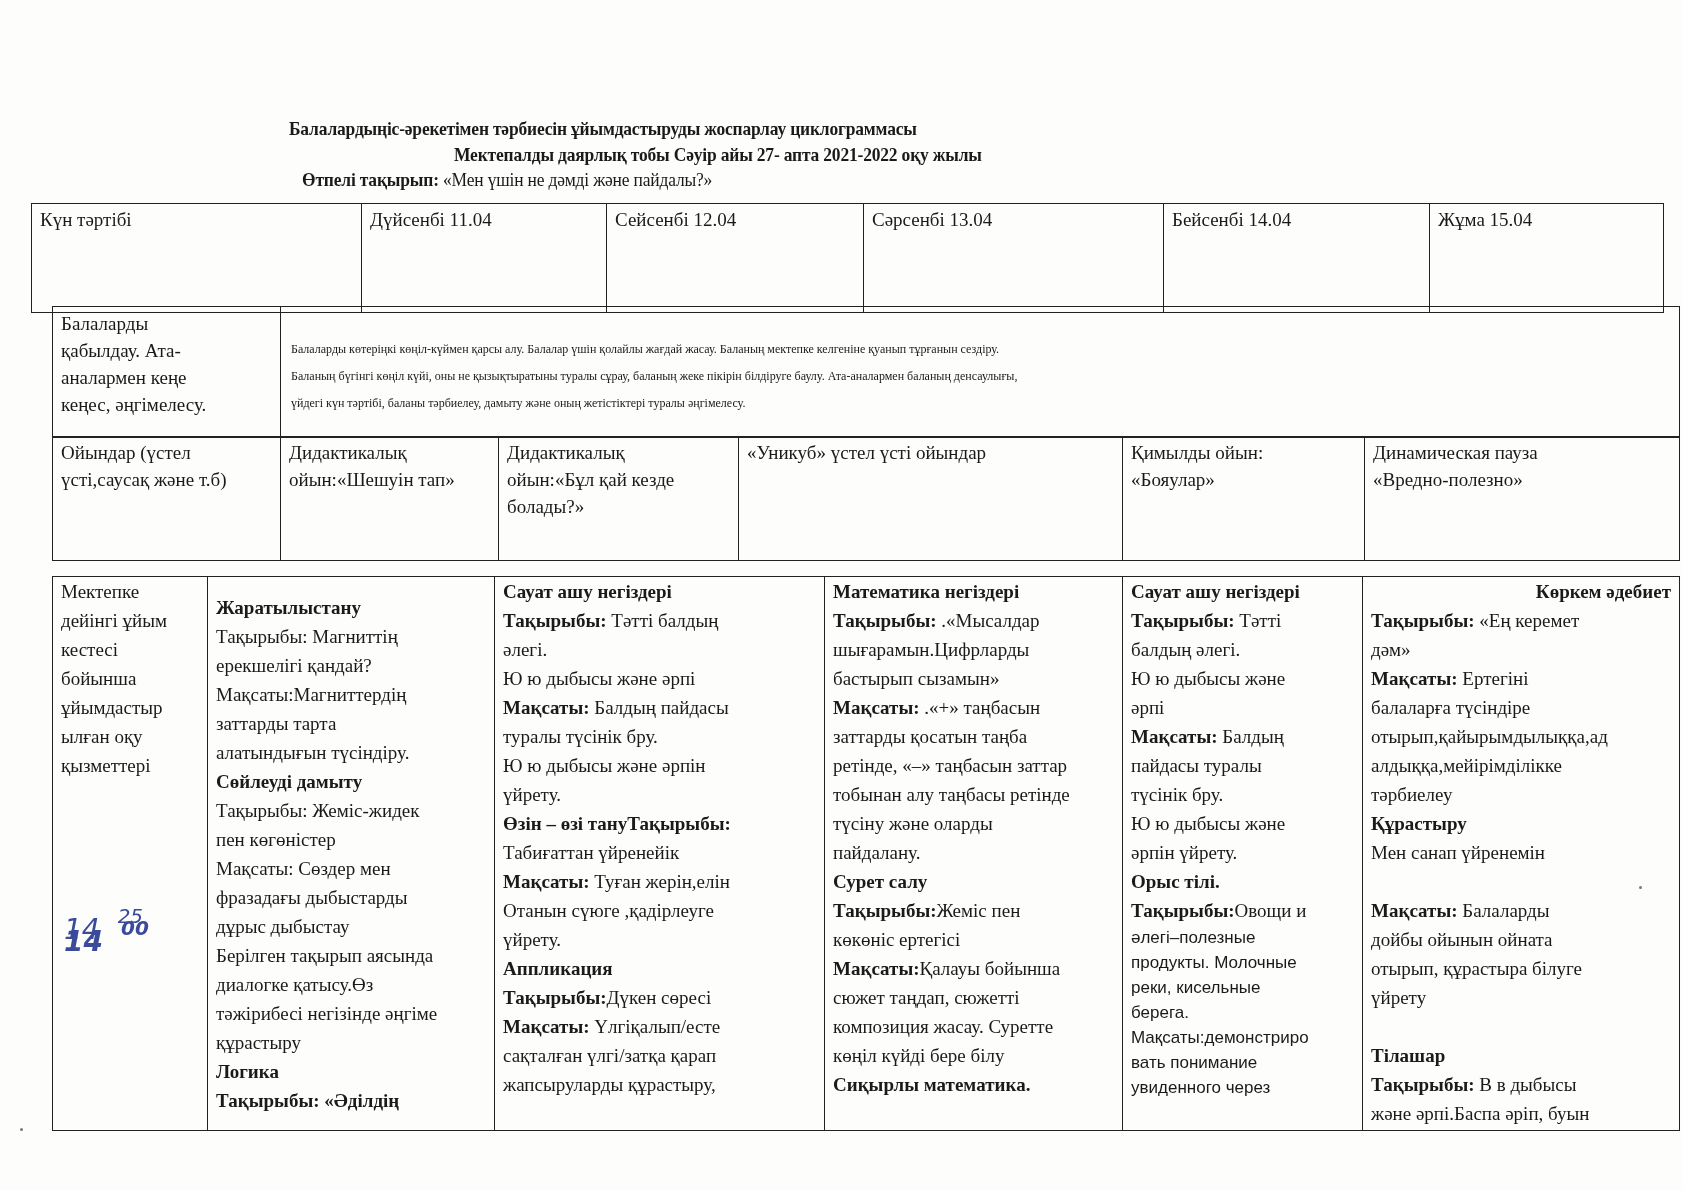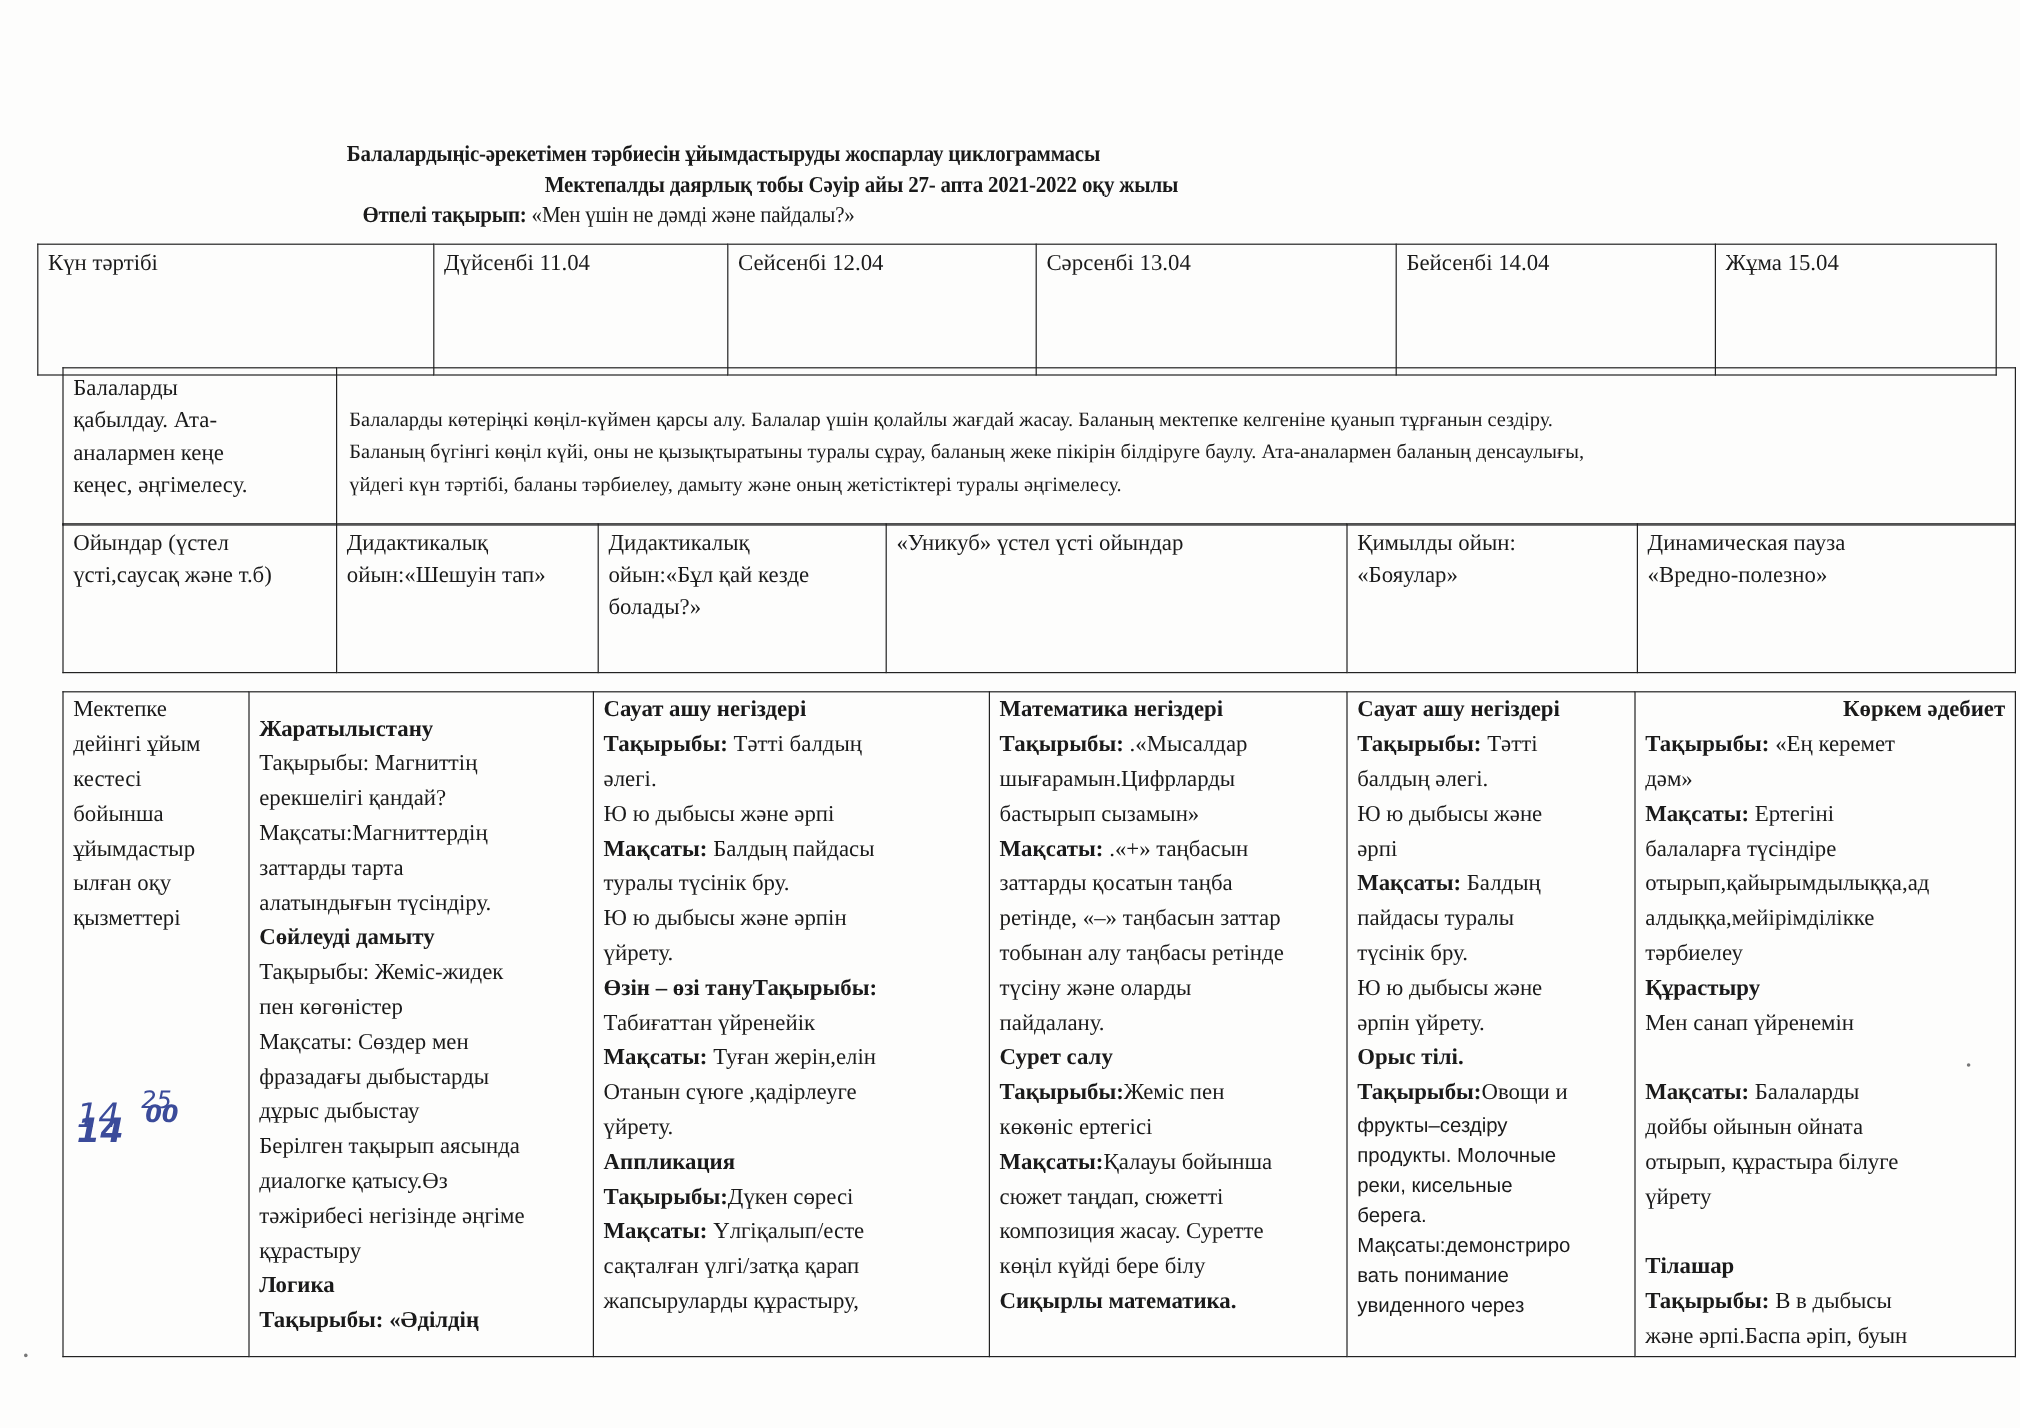--- a/index.html
+++ b/index.html
@@ -66,21 +66,21 @@
       <col style="width:1399px">
     </colgroup>
   <tbody>
       <tr style="height:131px;">
     <td style="padding-top:3px;">
       <span class="line">Балаларды</span>
       <span class="line">қабылдау. Ата-</span>
       <span class="line">аналармен  кеңе</span>
       <span class="line">кеңес, әңгімелесу.</span>
     </td>
-    <td style="padding-top:29px; padding-left:10px; font-size:17px;margin-left:44px;">
+    <td style="padding-top:29px; padding-left:10px; font-size:12px;margin-left:44px;">
       <span class="line">Балаларды көтеріңкі көңіл-күймен қарсы алу. Балалар үшін қолайлы жағдай жасау. Баланың мектепке келгеніне қуанып тұрғанын сездіру.</span>
       <span class="line">Баланың бүгінгі көңіл күйі, оны не қызықтыратыны туралы сұрау, баланың жеке пікірін білдіруге баулу. Ата-аналармен баланың денсаулығы,</span>
       <span class="line">үйдегі күн тәртібі, баланы тәрбиелеу, дамыту және оның жетістіктері туралы әңгімелесу.</span>
     </td>
   </tr>
 </tbody>
   </table>
 
 <table style="left:52px; top:436px; width:1627px;">
   <colgroup>
@@ -207,21 +207,21 @@
           <span class="line"><span>балдың әлегі.</span></span>
           <span class="line"><span>Ю ю дыбысы және</span></span>
           <span class="line"><span>әрпі</span></span>
           <span class="line"><span class="b">Мақсаты:</span><span> Балдың</span></span>
           <span class="line"><span>пайдасы туралы</span></span>
           <span class="line"><span>түсінік бру.</span></span>
           <span class="line"><span>Ю ю дыбысы және</span></span>
           <span class="line"><span>әрпін үйрету.</span></span>
           <span class="line"><span class="b">Орыс тілі.</span></span>
           <span class="line"><span class="b">Тақырыбы:</span><span>Овощи и</span></span>
-          <span class="line" style="font-family: &quot;Liberation Sans&quot;, sans-serif; font-size: 17px; line-height: 25px;"><span>фрукты–сездіру</span></span>
+          <span class="line" style="font-family: &quot;Liberation Sans&quot;, sans-serif; font-size: 17px; line-height: 25px;"><span>әлегі–полезные</span></span>
           <span class="line" style="font-family: &quot;Liberation Sans&quot;, sans-serif; font-size: 17px; line-height: 25px;"><span>продукты. Молочные</span></span>
           <span class="line" style="font-family: &quot;Liberation Sans&quot;, sans-serif; font-size: 17px; line-height: 25px;"><span>реки, кисельные</span></span>
           <span class="line" style="font-family: &quot;Liberation Sans&quot;, sans-serif; font-size: 17px; line-height: 25px;"><span>берега.</span></span>
           <span class="line" style="font-family: &quot;Liberation Sans&quot;, sans-serif; font-size: 17px; line-height: 25px;"><span>Мақсаты:демонстриро</span></span>
           <span class="line" style="font-family: &quot;Liberation Sans&quot;, sans-serif; font-size: 17px; line-height: 25px;"><span>вать понимание</span></span>
           <span class="line" style="font-family: &quot;Liberation Sans&quot;, sans-serif; font-size: 17px; line-height: 25px;"><span>увиденного через</span></span>
         </td>
     <td style="line-height:29px; padding-top:0;" class="act-cell">
           <span class="line" style="text-align: right;"><span class="b">Көркем әдебиет</span></span>
           <span class="line"><span class="b">Тақырыбы:</span><span> «Ең керемет</span></span>

